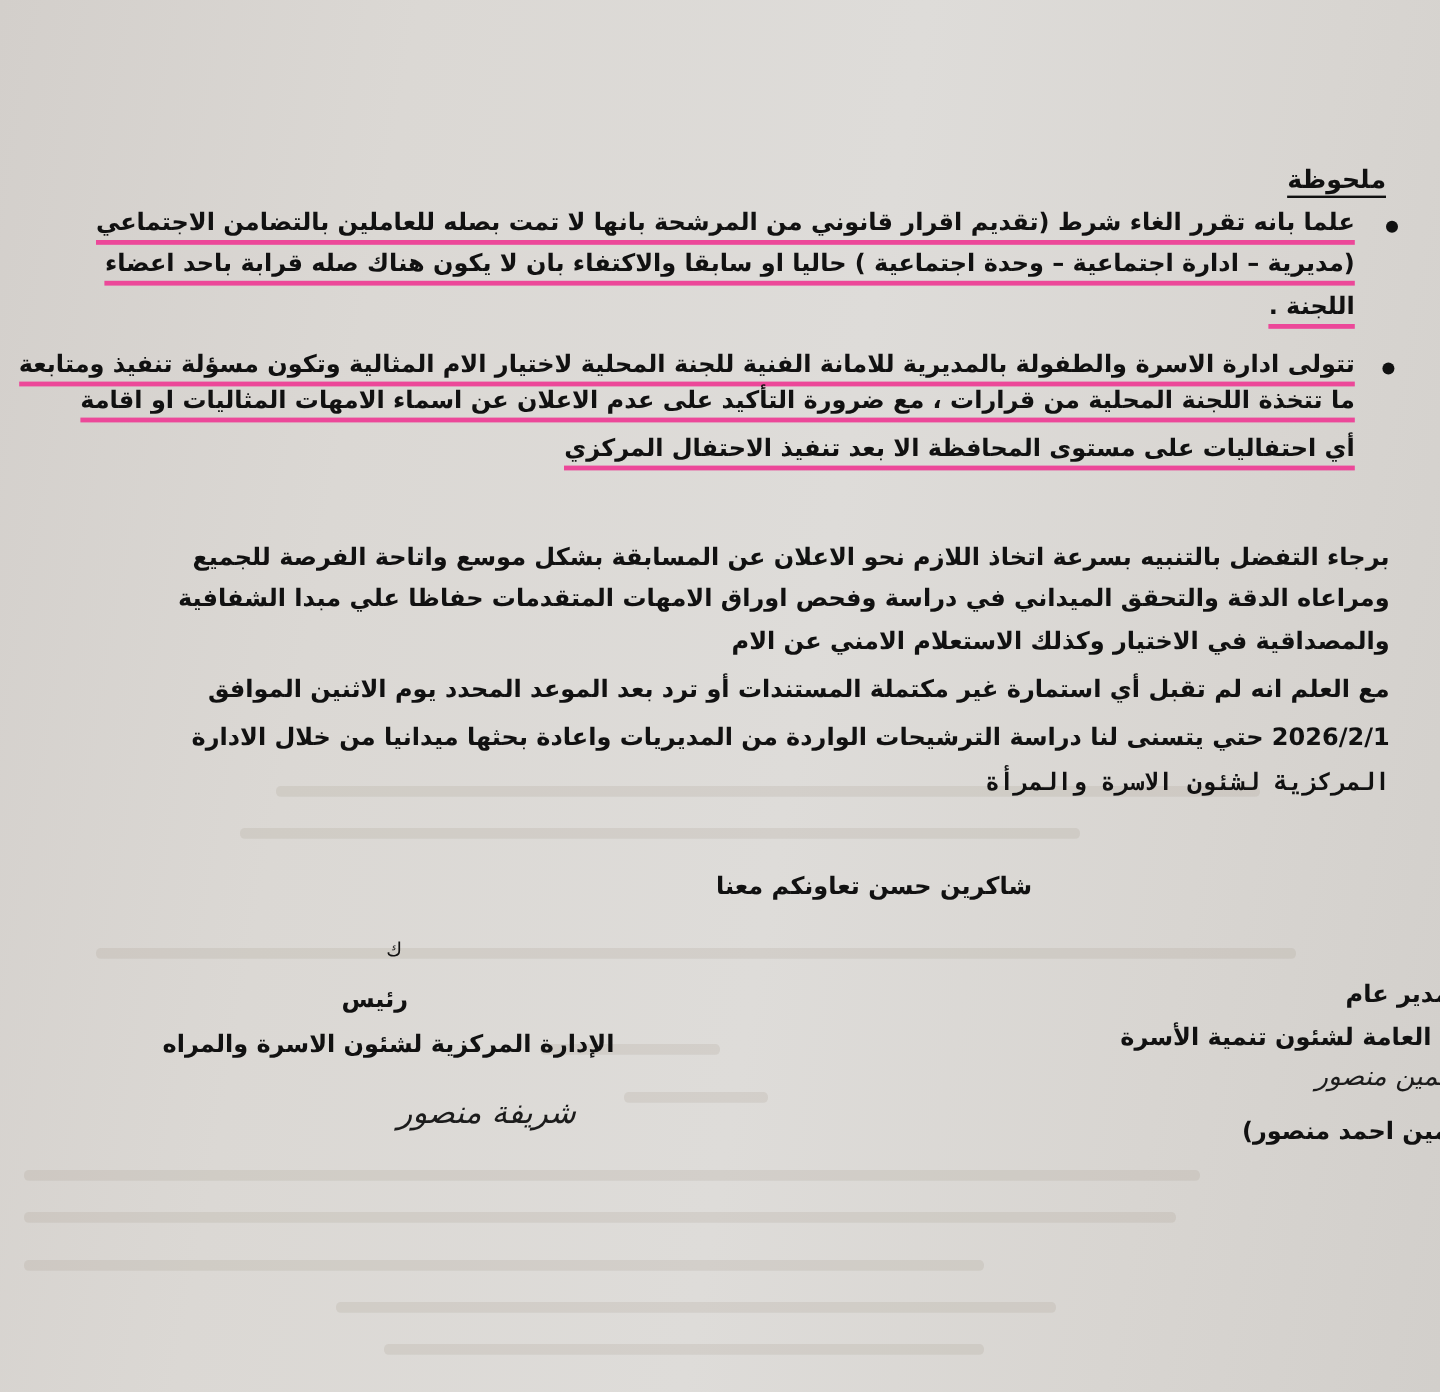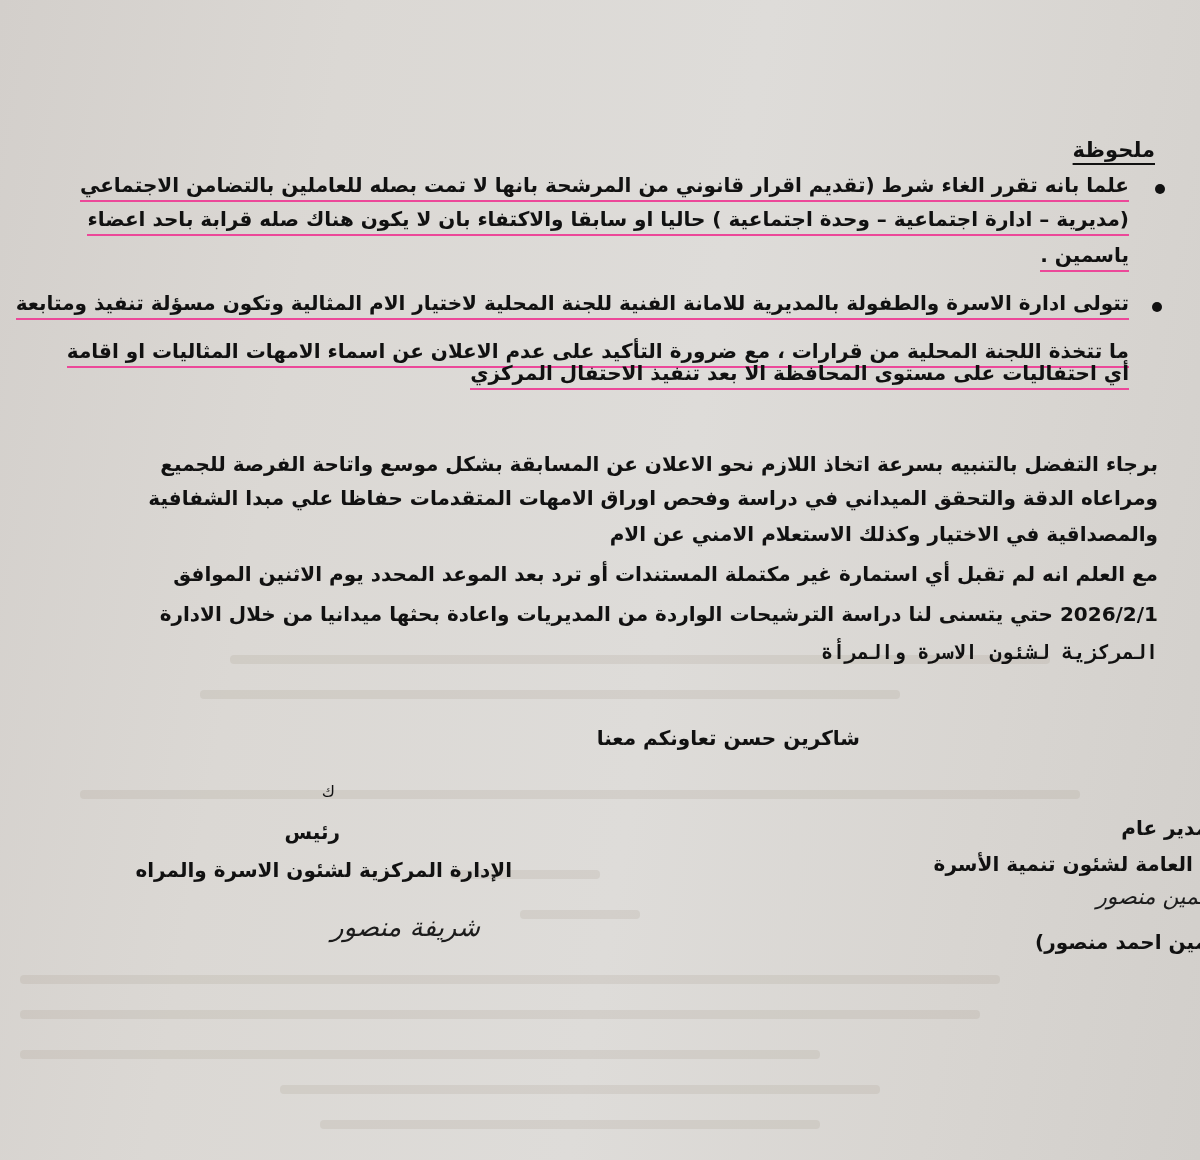--- a/index.html
+++ b/index.html
@@ -40,21 +40,21 @@
       width: 10px;
       height: 10px;
       background: #111;
       border-radius: 50%;
     }
     .underlined-line {
       position: absolute;
       font-size: 20px;
       font-weight: bold;
       white-space: nowrap;
-      border-bottom: 2px solid #ec4899;
+      border-bottom: 4px solid #ec4899;
       padding-bottom: 2px;
       line-height: 26px;
     }
     .body-line {
       position: absolute;
       font-size: 20px;
       font-weight: bold;
       white-space: nowrap;
       line-height: 28px;
     }
@@ -96,27 +96,27 @@
     <div class="bleed" style="right:320px; top:1085px; width:600px;"></div>
     <div class="bleed" style="right:380px; top:1120px; width:500px;"></div>
   </div>
 
   <div class="note-title">ملحوظة</div>
 
   <div>
     <span class="bullet" style="right:35px; top:184px;"></span>
     <div class="underlined-line" style="right:71px; top:172px;">علما بانه تقرر الغاء شرط (تقديم اقرار قانوني من المرشحة بانها لا تمت بصله للعاملين بالتضامن الاجتماعي</div>
     <div class="underlined-line" style="right:71px; top:206px;">(مديرية – ادارة اجتماعية – وحدة اجتماعية ) حاليا او سابقا والاكتفاء بان لا يكون هناك صله قرابة باحد اعضاء</div>
-    <div class="underlined-line" style="right:71px; top:242px;">ياسمين .</div>
+    <div class="underlined-line" style="right:71px; top:242px;">اللجنة .</div>
   </div>
 
   <div>
     <span class="bullet" style="right:38px; top:302px;"></span>
     <div class="underlined-line" style="right:71px; top:290px;">تتولى ادارة الاسرة والطفولة بالمديرية للامانة الفنية للجنة المحلية لاختيار الام المثالية وتكون مسؤلة تنفيذ ومتابعة</div>
-    <div class="underlined-line" style="right:71px; top:338px;">ما تتخذة اللجنة المحلية من قرارات ، مع ضرورة التأكيد على عدم الاعلان عن اسماء الامهات المثاليات او اقامة</div>
+    <div class="underlined-line" style="right:71px; top:320px;">ما تتخذة اللجنة المحلية من قرارات ، مع ضرورة التأكيد على عدم الاعلان عن اسماء الامهات المثاليات او اقامة</div>
     <div class="underlined-line" style="right:71px; top:360px;">أي احتفاليات على مستوى المحافظة الا بعد تنفيذ الاحتفال المركزي</div>
   </div>
 
   <div>
     <div class="body-line" style="right:42px; top:450px;">برجاء التفضل بالتنبيه بسرعة اتخاذ اللازم نحو الاعلان عن المسابقة بشكل موسع واتاحة الفرصة للجميع</div>
     <div class="body-line" style="right:42px; top:484px;">ومراعاه الدقة والتحقق الميداني في دراسة وفحص اوراق الامهات المتقدمات حفاظا علي مبدا الشفافية</div>
     <div class="body-line" style="right:42px; top:520px;">والمصداقية  في الاختيار وكذلك الاستعلام الامني عن الام</div>
     <div class="body-line" style="right:42px; top:560px;margin-left:45px;">مع العلم انه لم تقبل أي استمارة غير مكتملة المستندات أو ترد بعد الموعد المحدد يوم الاثنين الموافق</div>
     <div class="body-line" style="right:42px; top:600px;">2026/2/1 حتي يتسنى لنا دراسة الترشيحات الواردة من المديريات واعادة بحثها ميدانيا من خلال الادارة</div>
     <div class="body-line" style="right:42px; top:640px;font-family:Liberation Mono, monospace;">المركزية لشئون الاسرة والمرأة</div>

